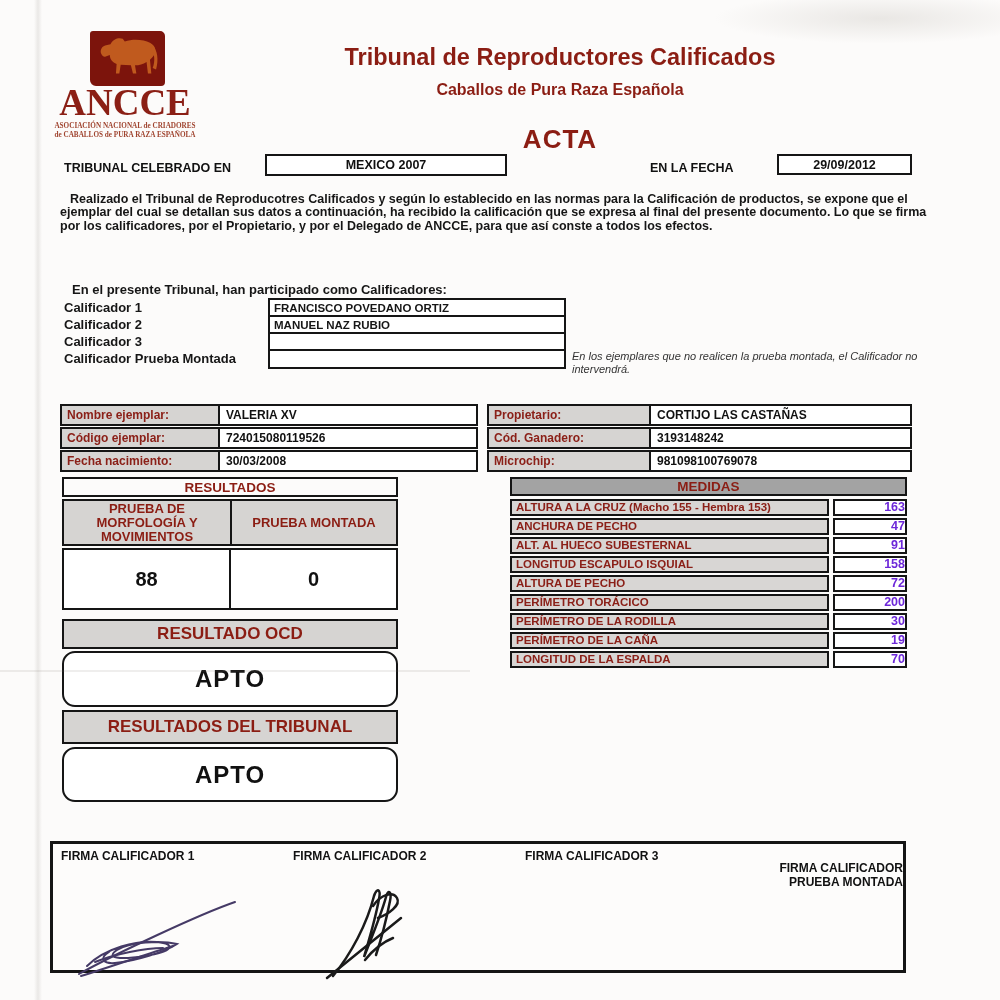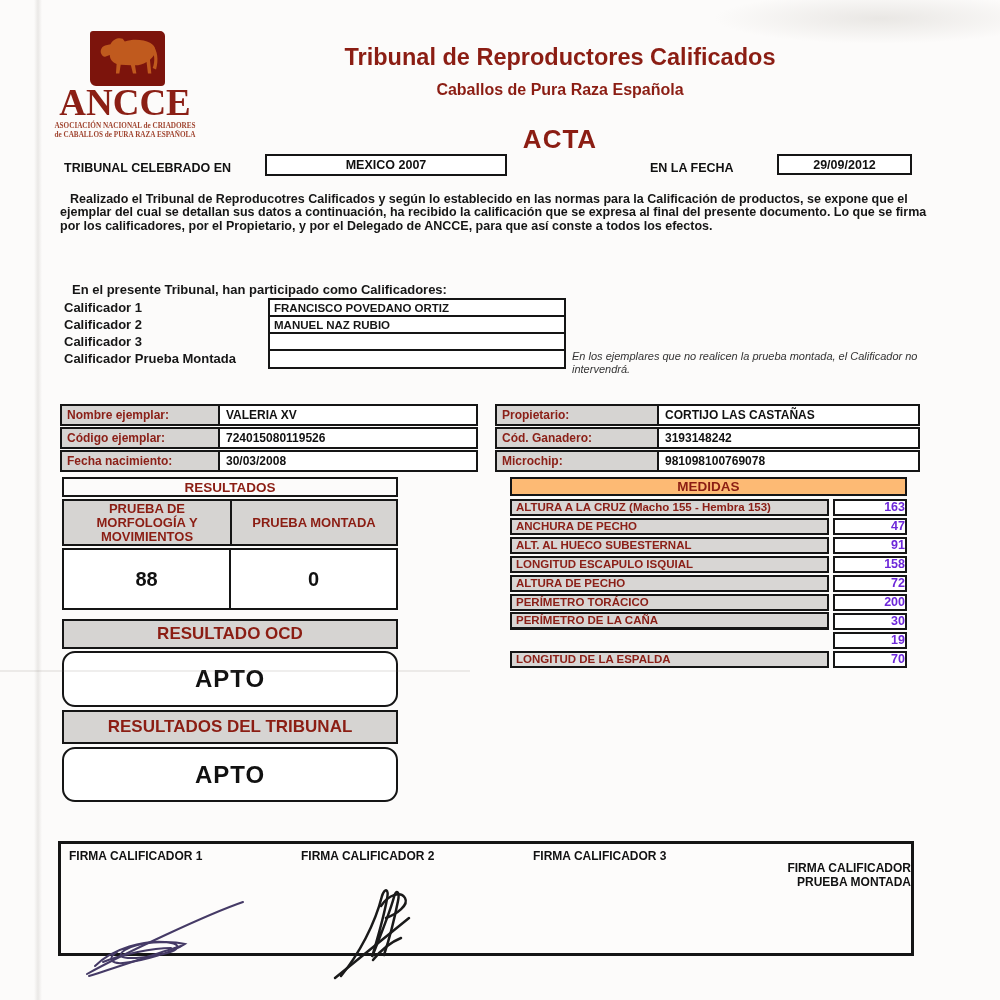--- a/index.html
+++ b/index.html
@@ -39,49 +39,49 @@
     line-height:16px;padding-left:4px;}
   .cal-note{position:absolute;left:572px;top:350px;width:362px;font-size:11px;font-style:italic;
     line-height:13px;color:#333;}
   
   .info-row{position:absolute;height:22px;border:2px solid #151515;box-sizing:border-box;
     display:flex;background:#fff;}
   .info-row .lbl{background:#d6d4d2;border-right:2px solid #151515;color:#8b2018;font-weight:bold;
     font-size:12px;line-height:18px;padding-left:5px;box-sizing:border-box;}
   .info-row .val{flex:1;font-size:12px;font-weight:bold;line-height:18px;padding-left:6px;color:#111;}
   .info-left{left:60px;width:418px;}  .info-left .lbl{width:158px;}
-  .info-right{left:487px;width:425px;margin-left:8px;} .info-right .lbl{width:162px;}
+  .info-right{left:487px;width:425px;} .info-right .lbl{width:162px;}
   
   .res-box{position:absolute;left:62px;width:336px;border:2px solid #151515;box-sizing:border-box;
     text-align:center;background:#fff;}
   .res-title{top:477px;height:20px;color:#8b1d13;font-weight:bold;font-size:13.5px;line-height:17px;background:#fcfbfa;}
   .res-cols{top:499px;height:47px;display:flex;background:#d6d4d2;}
   .res-cols .cell{width:50%;display:flex;align-items:center;justify-content:center;
     color:#8b1d13;font-weight:bold;font-size:13px;line-height:14px;padding:0 6px;box-sizing:border-box;}
   .res-cols .cell+.cell{border-left:2px solid #151515;}
   .res-vals{top:548px;height:62px;display:flex;}
   .res-vals .cell{width:50%;display:flex;align-items:center;justify-content:center;
     font-size:20px;font-weight:bold;color:#111;}
   .res-vals .cell+.cell{border-left:2px solid #151515;}
   .res-gray{background:#d6d4d2;color:#8b1d13;font-weight:bold;font-size:17px;
     display:flex;align-items:center;justify-content:center;}
   .res-white{display:flex;align-items:center;justify-content:center;
     font-size:24px;font-weight:bold;color:#111;letter-spacing:1px;border-radius:13px;}
   
   .med-title{position:absolute;left:510px;top:477px;width:397px;height:19px;border:2px solid #151515;
-    box-sizing:border-box;background:#fdba74;text-align:center;color:#8b1d13;font-weight:bold;
+    box-sizing:border-box;background:#a3a3a3;text-align:center;color:#8b1d13;font-weight:bold;
     font-size:13.5px;line-height:16px;}
   .med-lbl{position:absolute;left:510px;width:319px;height:17px;border:2px solid #151515;
     box-sizing:border-box;background:#d8d6d4;color:#8b2018;font-weight:bold;font-size:11.5px;
     line-height:13px;padding-left:4px;}
   .med-val{position:absolute;left:833px;width:74px;height:17px;border:2px solid #151515;
     box-sizing:border-box;background:#fff;text-align:right;font-size:12.5px;font-weight:bold;
     line-height:13px;color:#6d28d9;}
   
-  .firma-box{position:absolute;left:58px;top:841px;width:856px;height:115px;
+  .firma-box{position:absolute;left:50px;top:841px;width:856px;height:132px;
     border:3px solid #151515;box-sizing:border-box;background:#fdfcfb;}
   .firma-label{position:absolute;font-size:12px;font-weight:bold;color:#111;white-space:pre-line;}
   .sig{position:absolute;}
   .sig path{fill:none;stroke-linecap:round;}
 </style>
 </head>
 <body>
 
 <div id="page">
   <div class="edge-strip"></div>
@@ -174,21 +174,21 @@
   <div class="med-lbl" style="top:537px;">ALT. AL HUECO SUBESTERNAL</div>
   <div class="med-val" style="top:537px;">91</div>
   <div class="med-lbl" style="top:556px;">LONGITUD ESCAPULO ISQUIAL</div>
   <div class="med-val" style="top:556px;">158</div>
   <div class="med-lbl" style="top:575px;">ALTURA DE PECHO</div>
   <div class="med-val" style="top:575px;">72</div>
   <div class="med-lbl" style="top:594px;">PERÍMETRO TORÁCICO</div>
   <div class="med-val" style="top:594px;padding-left:18px;">200</div>
   <div class="med-lbl" style="top:613px;">PERÍMETRO DE LA RODILLA</div>
   <div class="med-val" style="top:613px;">30</div>
-  <div class="med-lbl" style="top:612px;">PERÍMETRO DE LA CAÑA</div>
+  <div class="med-lbl" style="top:632px;">PERÍMETRO DE LA CAÑA</div>
   <div class="med-val" style="top:632px;">19</div>
   <div class="med-lbl" style="top:651px;">LONGITUD DE LA ESPALDA</div>
   <div class="med-val" style="top:651px;">70</div>
 
   <div class="crease"></div>
 
   <div class="firma-box">
     <div class="firma-label" style="left:8px;top:5px;">FIRMA CALIFICADOR 1</div>
     <div class="firma-label" style="left:240px;top:5px;">FIRMA CALIFICADOR 2</div>
     <div class="firma-label" style="left:472px;top:5px;">FIRMA CALIFICADOR 3</div>

